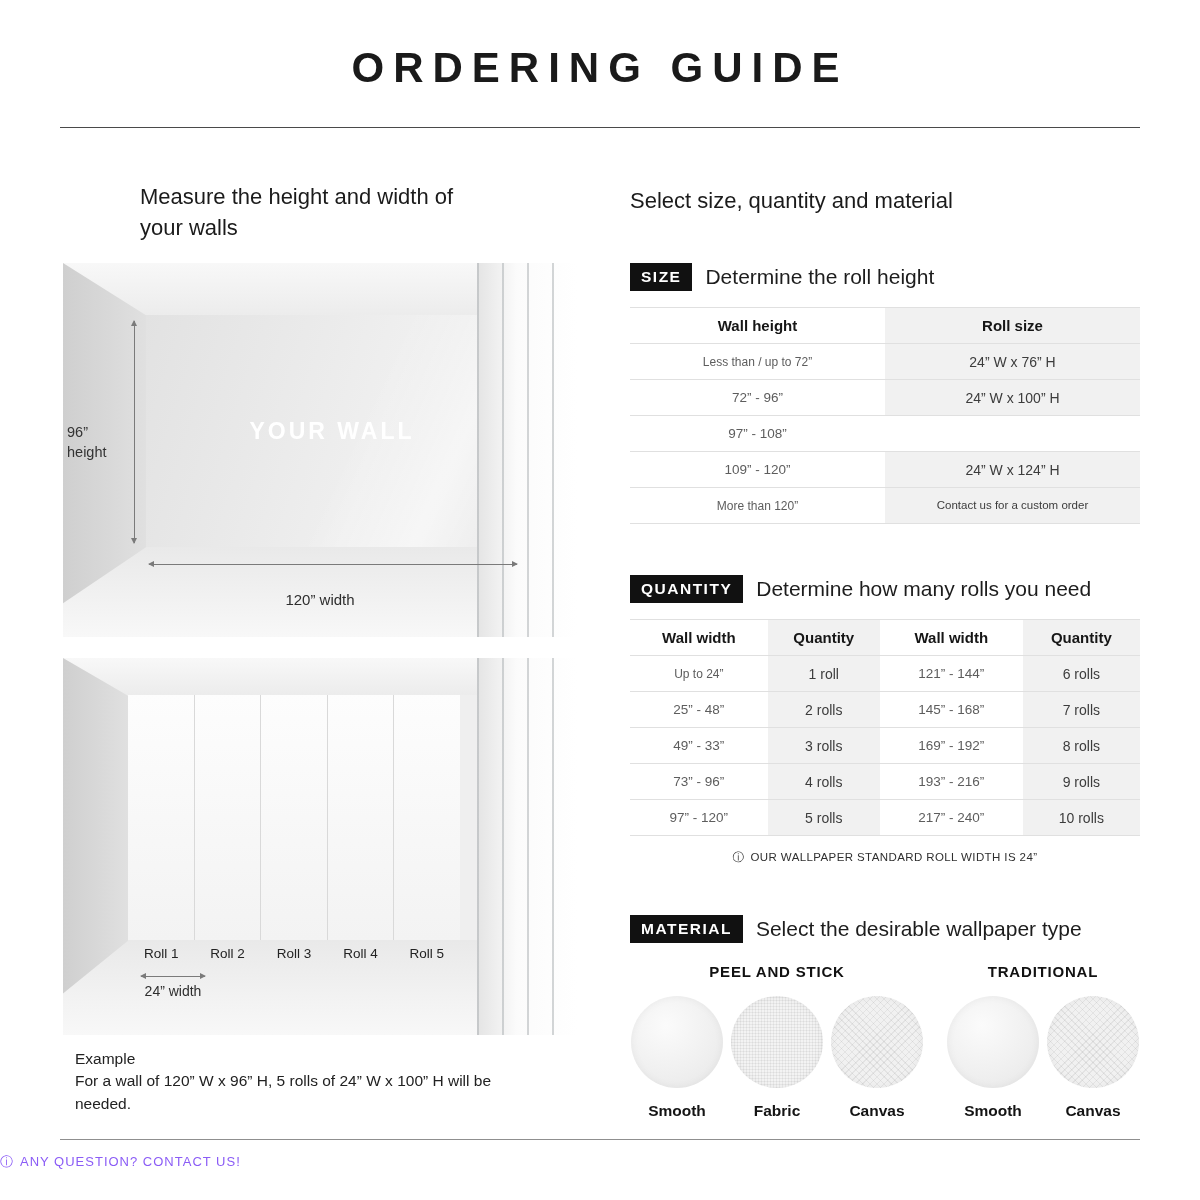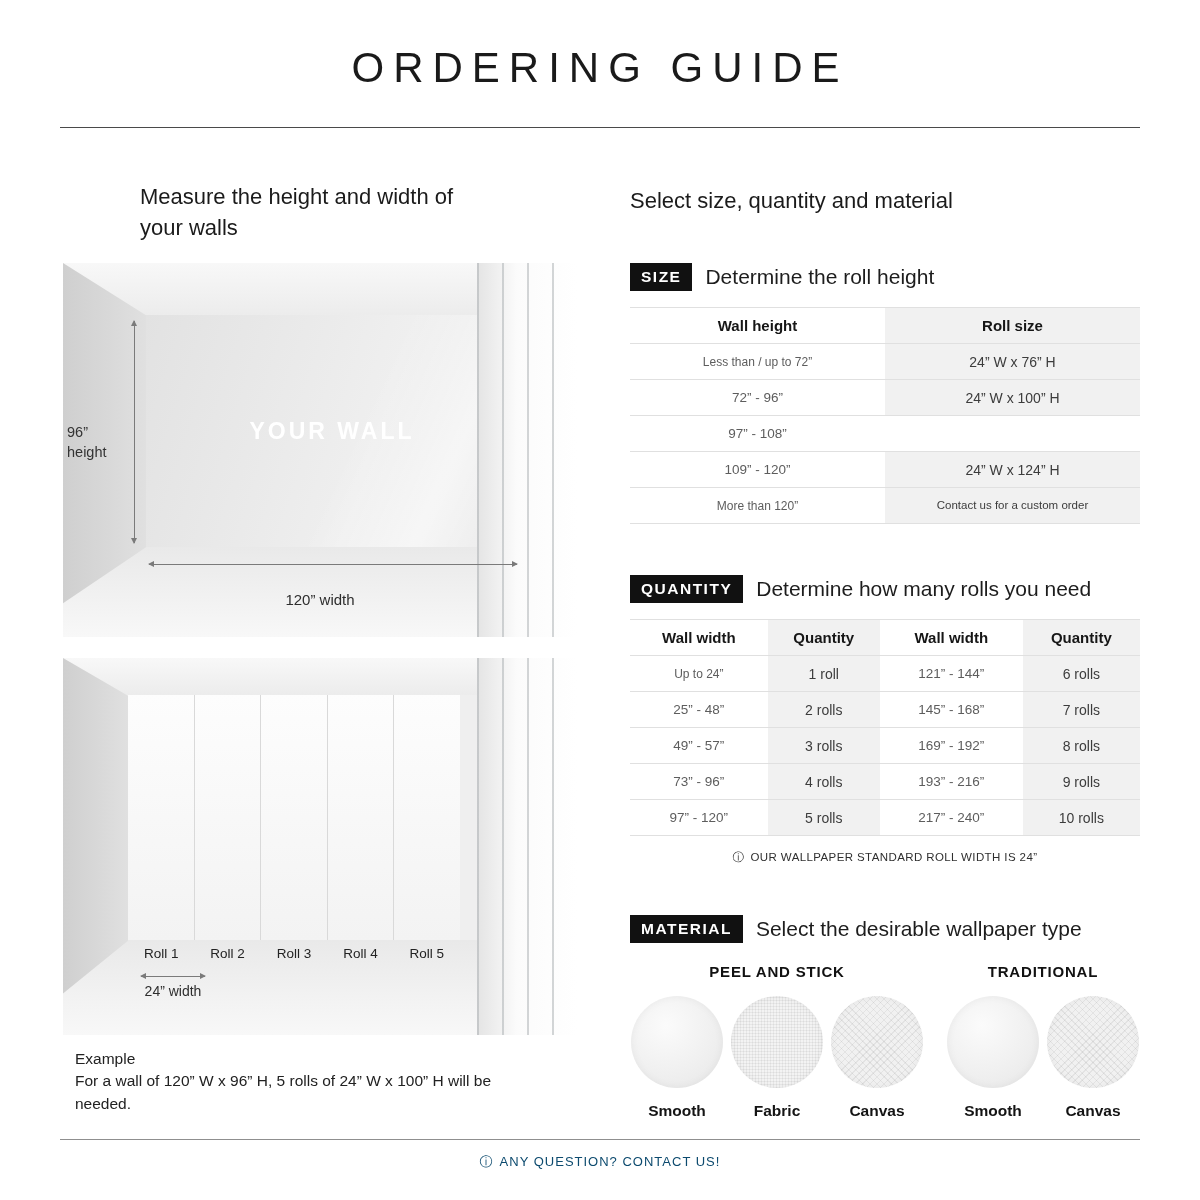--- a/index.html
+++ b/index.html
@@ -1,24 +1,24 @@
 <!DOCTYPE html>
 <html><head>
 <meta charset="utf-8">
 <style>
   html,body { margin:0; padding:0; background:#fff; }
   #page { position:relative; width:1200px; height:1200px; background:#fff;
           font-family:"Liberation Sans", sans-serif; color:#1c1c1c; overflow:hidden; }
 
   .page-title { position:absolute; top:44px; left:0; width:100%; text-align:center;
-    font-size:42px; font-weight:400; letter-spacing:9px; color:#1a1a1a; }
+    font-size:42px; font-weight:700; letter-spacing:9px; color:#1a1a1a; }
   .rule-top { position:absolute; top:127px; left:60px; width:1080px; border-top:1px solid #4a4a4a; }
   .rule-bottom { position:absolute; top:1139px; left:60px; width:1080px; border-top:1px solid #8f8f8f; }
-  .footer { position:absolute; top:1153px; left:0; width:100%; text-align:center;
-    font-size:13px; letter-spacing:1px; color:#0c4a6e; }
+  .footer { position:absolute; top:1153px; left:0; width:100%; 
+    font-size:13px; letter-spacing:1px; color:#8b5cf6; }
   .footer .ico, .note .ico { display:inline-block; margin-right:6px; font-style:normal; }
 
   .col-heading { font-size:22px; color:#1b1b1b; line-height:1.4; }
   .left-heading { position:absolute; left:140px; top:182px; width:360px; }
   .right-heading { position:absolute; left:630px; top:186px; width:510px; }
 
   
   .room { position:absolute; width:514px; overflow:hidden; background:#efefef; }
   #room1 { left:63px; top:263px; height:374px; }
   #room2 { left:63px; top:658px; height:377px; }
@@ -228,21 +228,21 @@
         <div class="cell dim">121” - 144”</div>
         <div class="cell shade">6 rolls</div>
       </div>
       <div class="tbl-row">
         <div class="cell dim">25” - 48”</div>
         <div class="cell shade">2 rolls</div>
         <div class="cell dim">145” - 168”</div>
         <div class="cell shade">7 rolls</div>
       </div>
       <div class="tbl-row">
-        <div class="cell dim">49” - 57”</div>
+        <div class="cell dim">49” - 33”</div>
         <div class="cell shade">3 rolls</div>
         <div class="cell dim">169” - 192”</div>
         <div class="cell shade">8 rolls</div>
       </div>
       <div class="tbl-row">
         <div class="cell dim">73” - 96”</div>
         <div class="cell shade">4 rolls</div>
         <div class="cell dim">193” - 216”</div>
         <div class="cell shade">9 rolls</div>
       </div>

